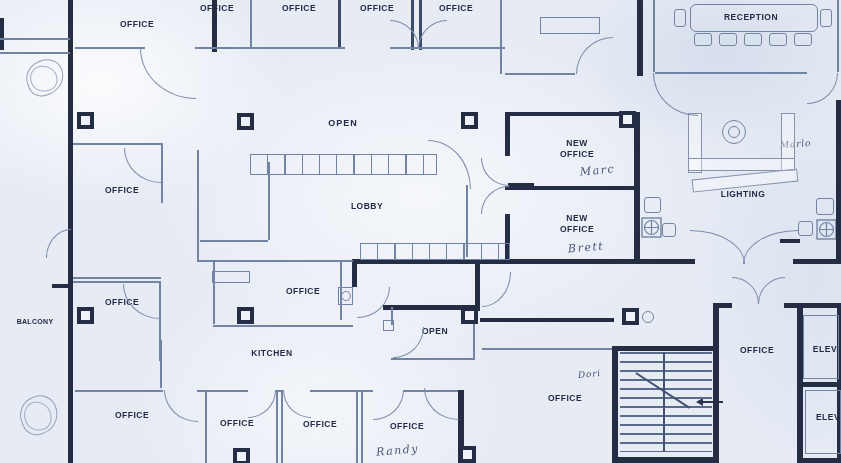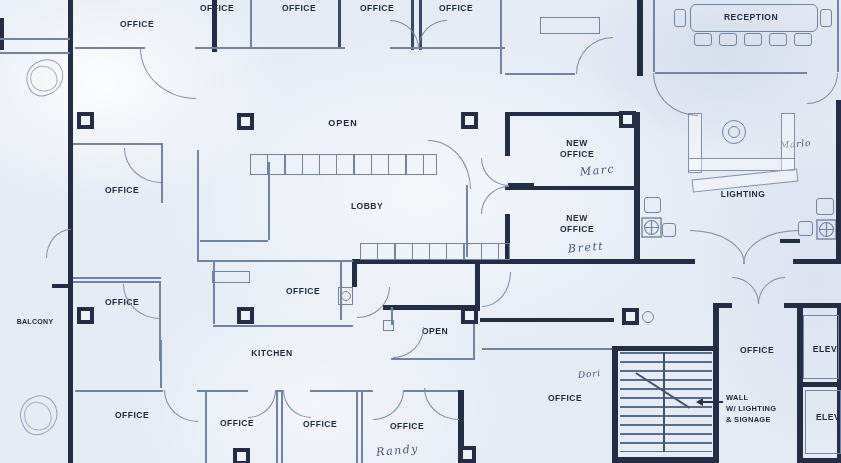--- a/index.html
+++ b/index.html
@@ -90,23 +90,20 @@
   <div class="lbl" style="left:320px;top:425px">OFFICE</div>
   <div class="lbl" style="left:407px;top:427px">OFFICE</div>
   <div class="lbl" style="left:565px;top:399px">OFFICE</div>
 
   <div class="hand" style="left:580px;top:164px">Marc</div>
   <div class="hand" style="left:568px;top:241px">Brett</div>
   <div class="hand sm" style="left:780px;top:139px">Marlo</div>
   <div class="hand sm" style="left:578px;top:369px">Dori</div>
   <div class="hand" style="left:376px;top:444px">Randy</div>
 
-  <div class="callout" style="left:726px;top:393px">WALL
-W/ LIGHTING
-&amp; SIGNAGE</div>
   <div id="callout-arrow-line"></div>
   <div id="callout-arrow-head"></div>
 
   <div id="stairs"></div>
   <div id="stair-stringer"></div>
   <div id="stair-diagonal"></div>
 
   <div id="conf-table"></div>
   <div class="chair" style="left:694px;top:33px;width:16px;height:11px"></div>
   <div class="chair" style="left:719px;top:33px;width:16px;height:11px"></div>

